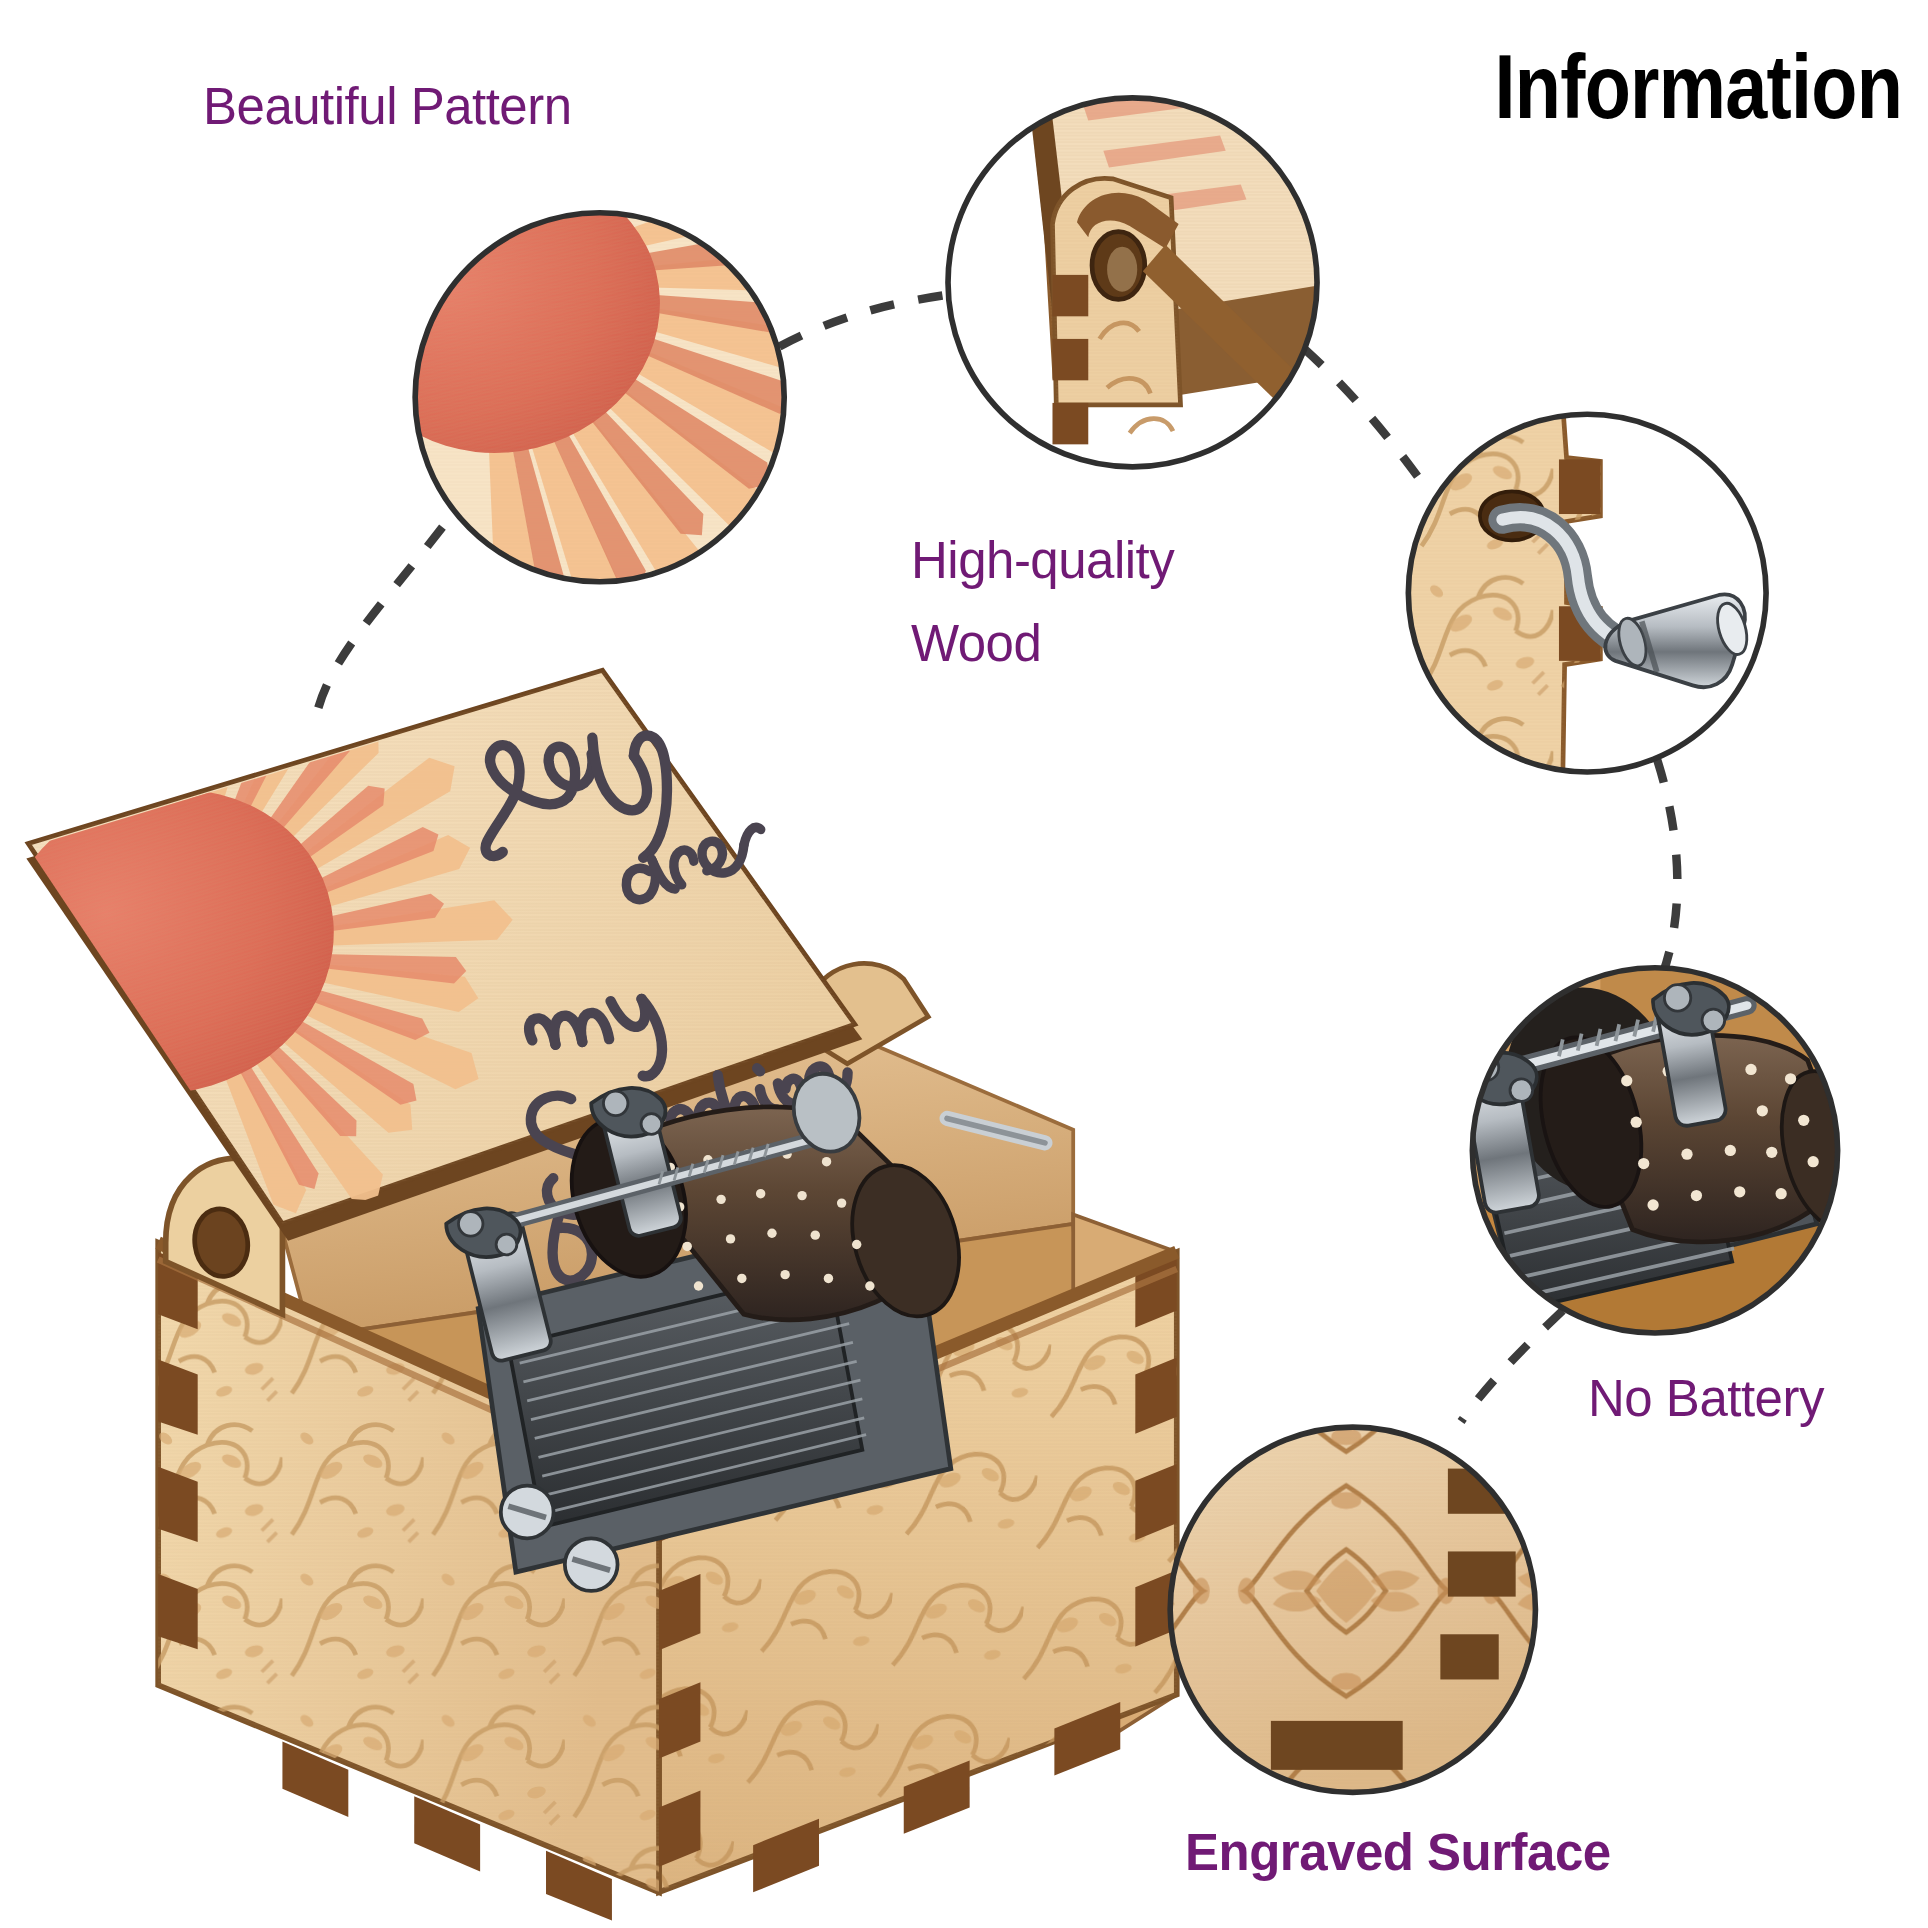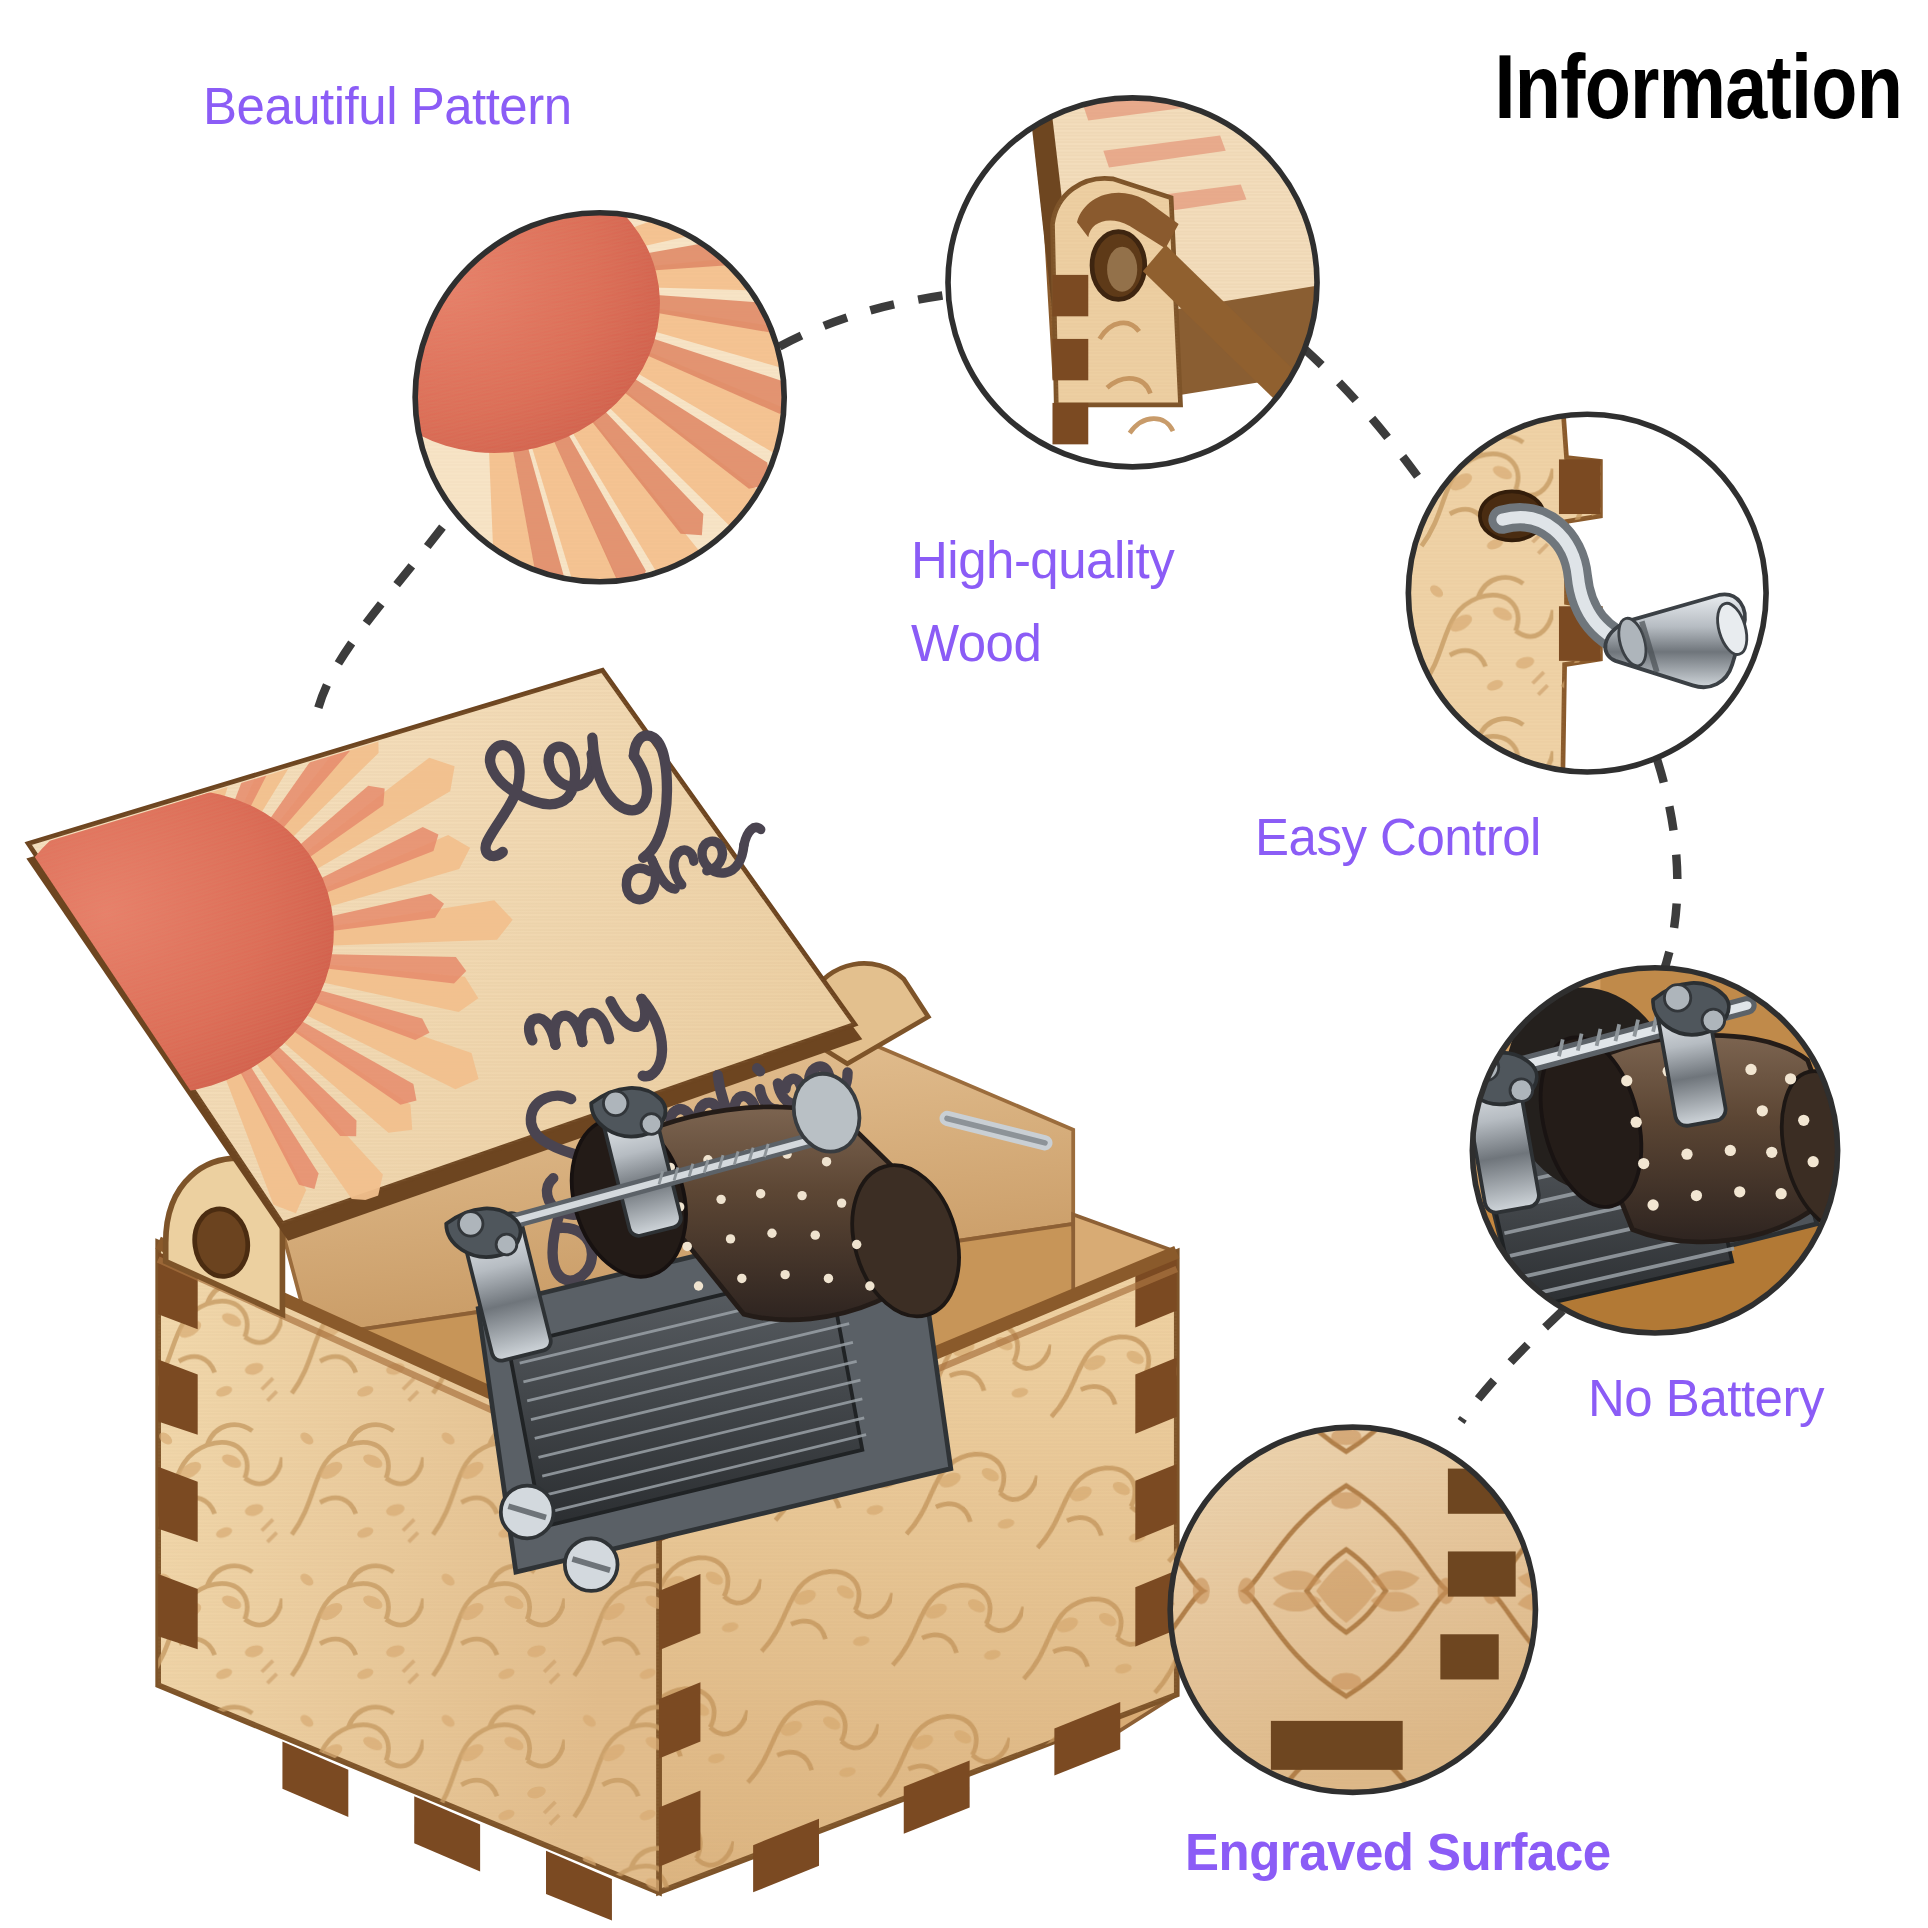--- a/index.html
+++ b/index.html
@@ -16,21 +16,21 @@
     overflow: hidden;
     font-family: "Liberation Sans", sans-serif;
     color: #111111;
   }
 
   
   .label {
     position: absolute;
     font-family: "Liberation Sans", sans-serif;
     font-weight: 400;
-    color: #8b5cf6;
+    color: #701a75;
     white-space: nowrap;
     letter-spacing: -0.5px;
   }
   #title {
     position: absolute;
     right: 26px;
     top: 36px;
     font-family: "Liberation Sans", sans-serif;
     font-weight: 700;
     font-size: 90px;
@@ -59,21 +59,20 @@
 </style>
 </head>
 <body>
 
 <div id="page">
 
   <div id="title">Information</div>
 
   <div class="label" id="lbl-pattern">Beautiful Pattern</div>
   <div class="label" id="lbl-wood"><span>High-quality</span><br><span>Wood</span></div>
-  <div class="label" id="lbl-control">Easy Control</div>
   <div class="label" id="lbl-battery">No Battery</div>
   <div class="label" id="lbl-engraved">Engraved Surface</div>
 
   <svg id="art" viewBox="0 0 2048 2048" xmlns="http://www.w3.org/2000/svg">
     <defs>
 
       <linearGradient id="gWoodLid" x1="0" y1="0" x2="1" y2="0.5">
         <stop offset="0" stop-color="#f6e2c2"></stop>
         <stop offset="0.45" stop-color="#f3dcb8"></stop>
         <stop offset="1" stop-color="#ecd0a4"></stop>

